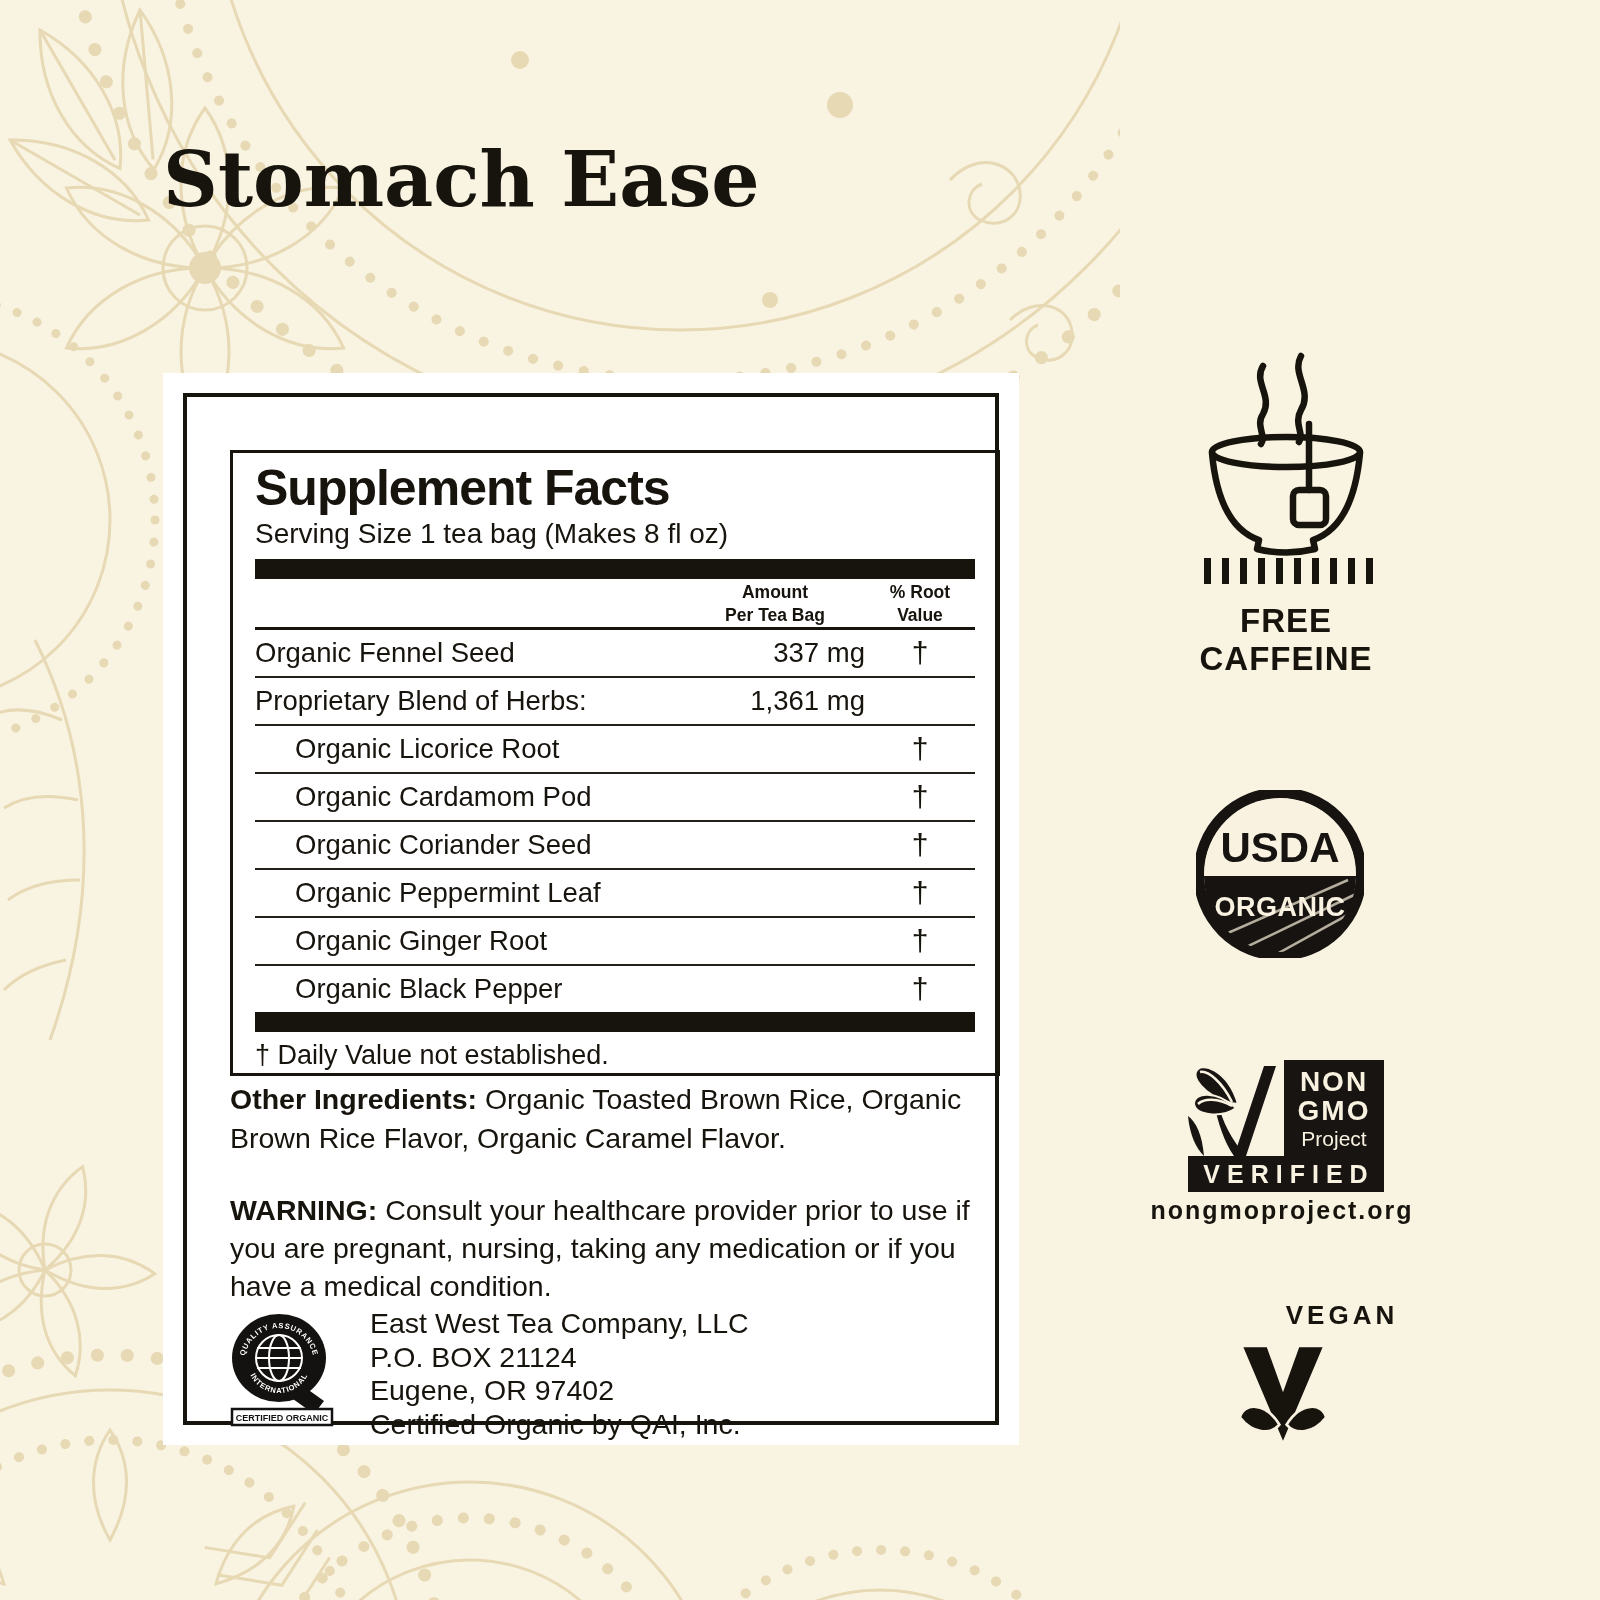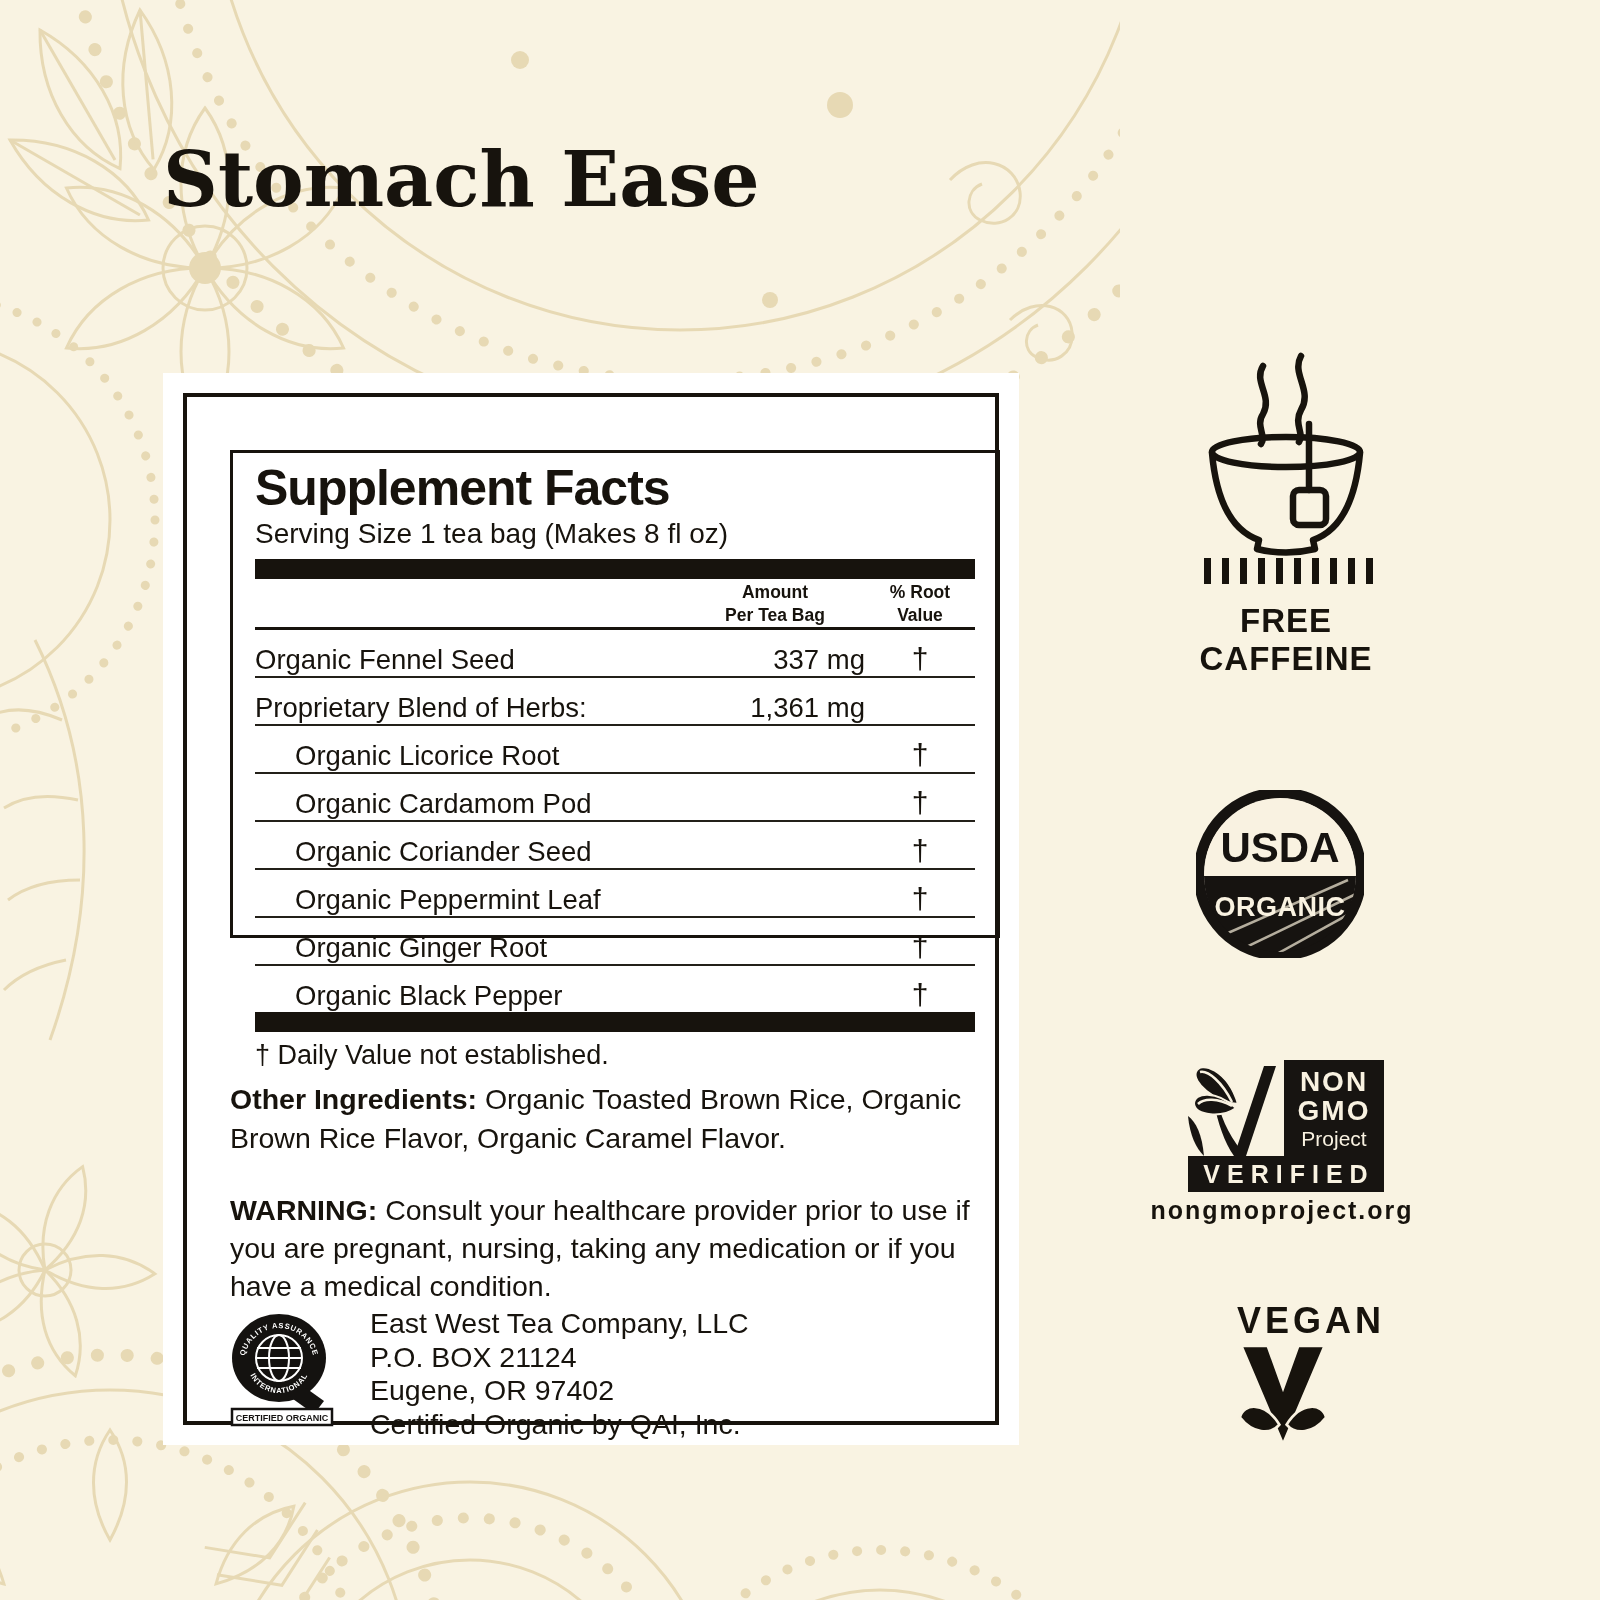--- a/index.html
+++ b/index.html
@@ -13,33 +13,33 @@
   .canvas{position:relative;width:1600px;height:1600px;background:var(--background);overflow:hidden;}
   .pattern-svg{position:absolute;left:0;top:0;}
 
   .title{position:absolute;left:163px;top:138px;margin:0;
     font-family:"DejaVu Serif",serif;font-weight:700;font-size:76px;line-height:1.1;
     color:var(--ink);letter-spacing:0;}
 
   
   .card{position:absolute;left:163px;top:373px;width:856px;height:1072px;background:var(--card);}
   .card-border{position:absolute;inset:20px;border:4px solid var(--ink);}
-  .sf-box{position:absolute;left:43px;top:53px;width:770px;height:488px;
+  .sf-box{position:absolute;left:43px;top:53px;width:770px;height:626px;
     border:3px solid var(--ink);box-sizing:border-box;padding:8px 22px 0 22px;color:var(--ink);}
   .sf-title{font-size:50px;font-weight:700;line-height:54px;letter-spacing:-1px;}
   .sf-serving{font-size:28px;line-height:34px;margin-top:2px;}
   .bar{height:20px;background:var(--ink);}
   .bar-top{margin-top:8px;}
   .sf-header{display:flex;margin-top:2px;font-size:17.5px;font-weight:700;line-height:23px;}
   .sf-header .spacer{flex:1;}
   .colh{text-align:center;}
   .colh.amt{width:180px;}
   .colh.dv{width:110px;}
   .sf-rows{border-top:3px solid var(--ink);}
-  .sf-row{display:flex;align-items:flex-end;height:46px;font-size:27.5px;border-bottom:2px solid #232019;}
+  .sf-row{display:flex;align-items:center;height:46px;font-size:27.5px;border-bottom:2px solid #232019;}
   .sf-row:last-child{border-bottom:none;}
   .sf-row .rname{flex:1;}
   .sf-row.indent .rname{padding-left:40px;}
   .sf-row .ramt{width:180px;text-align:right;}
   .sf-row .rdv{width:110px;text-align:center;font-size:30px;}
   .sf-footnote{font-size:27px;line-height:32px;margin-top:7px;}
 
   .para{position:absolute;left:43px;width:786px;margin:0;color:var(--ink);font-size:28.5px;}
   .para b{font-weight:700;}
   .other-para{top:683px;line-height:39px;}
@@ -51,21 +51,21 @@
 
   
   .cup-svg{position:absolute;left:1191px;top:352px;}
   .dashes{position:absolute;left:1204px;top:558px;display:flex;gap:11px;}
   .dash{width:7px;height:26px;background:var(--ink);}
   .badge-text{position:absolute;text-align:center;color:var(--ink);font-weight:700;}
   .caffeine-text{left:1148px;width:276px;top:602px;font-size:33px;line-height:38px;letter-spacing:1px;}
   .usda-svg{position:absolute;left:1196px;top:790px;}
   .nongmo-svg{position:absolute;left:1188px;top:1060px;}
   .nongmo-url{left:1134px;width:296px;top:1196px;font-size:25px;letter-spacing:2px;}
-  .vegan-text{left:1173px;width:276px;top:1300px;font-size:36px;letter-spacing:4px;}
+  .vegan-text{left:1204px;width:276px;top:1300px;font-size:26px;letter-spacing:4px;}
   .vegan-svg{position:absolute;left:1238px;top:1346px;}
 </style>
 </head>
 <body>
 
 <div class="canvas">
 
   <svg class="pattern-svg" width="1600" height="1600" viewBox="0 0 1600 1600" aria-hidden="true">
     <defs>
       <clipPath id="patclip">

